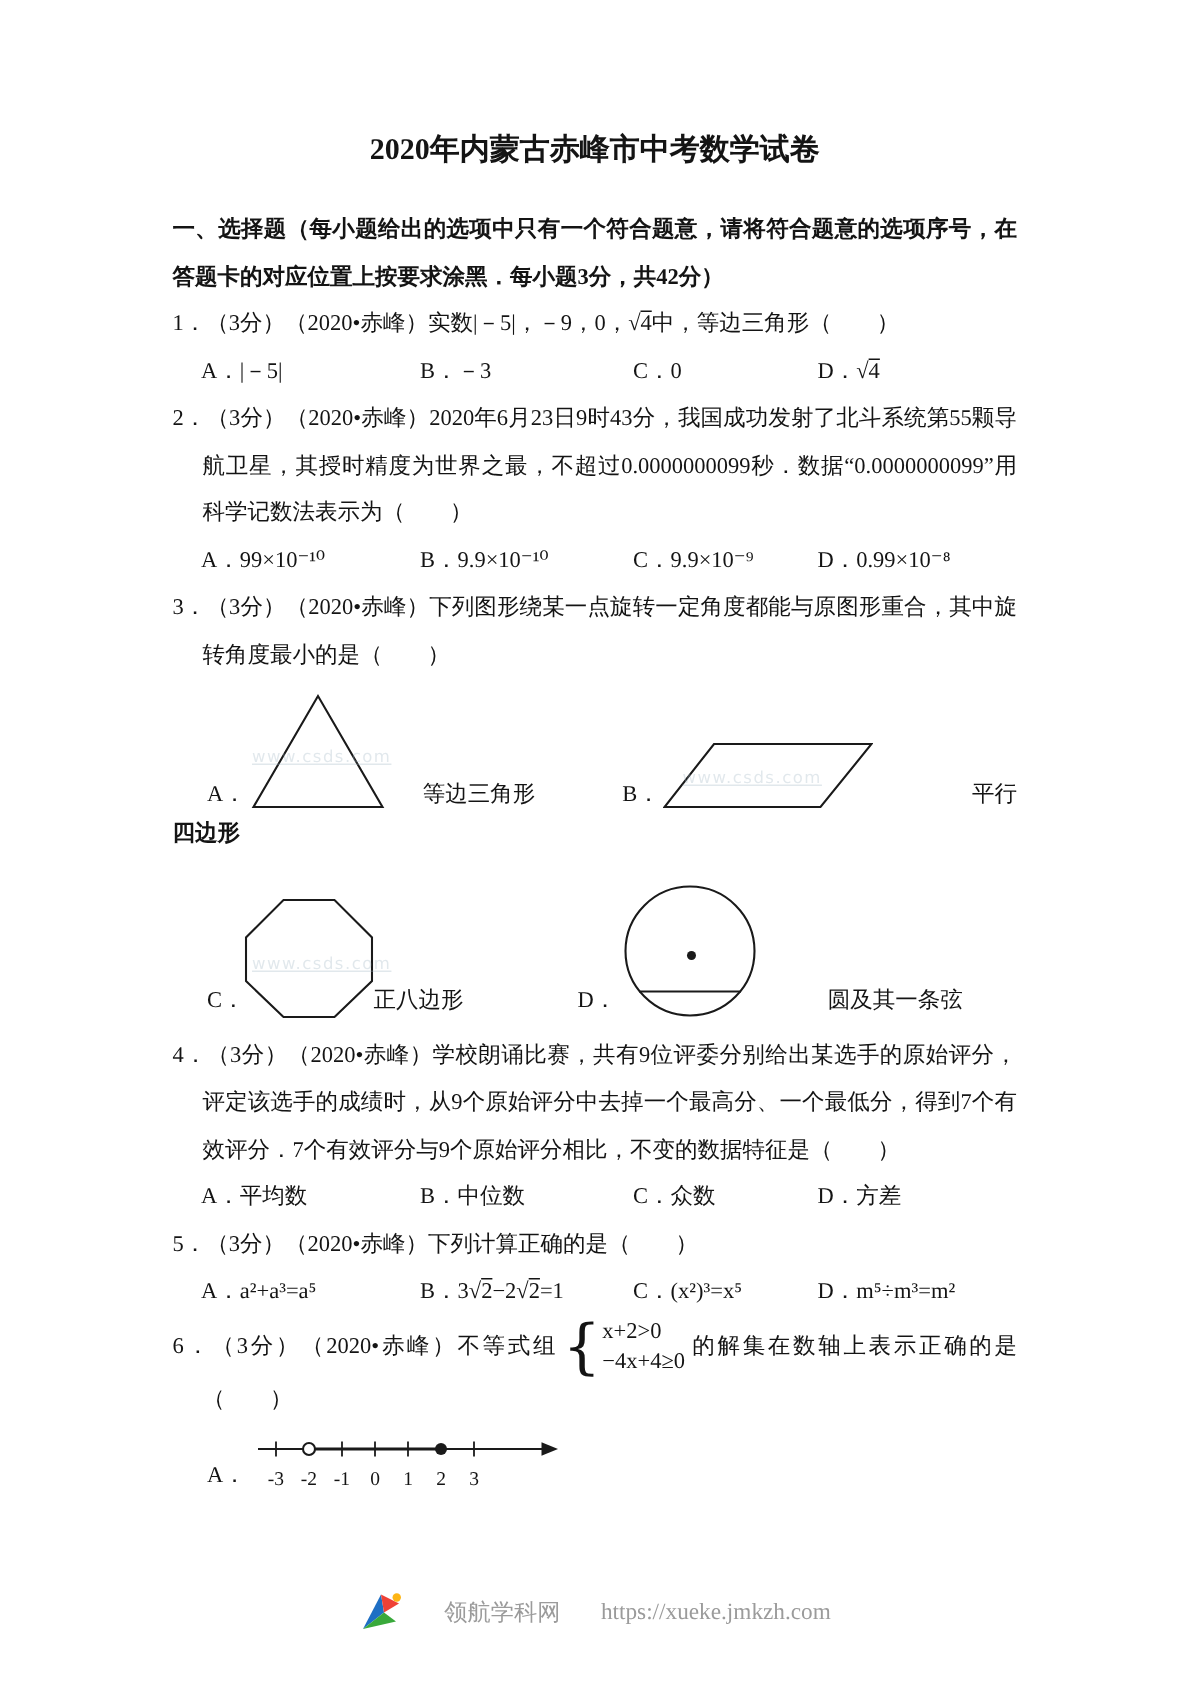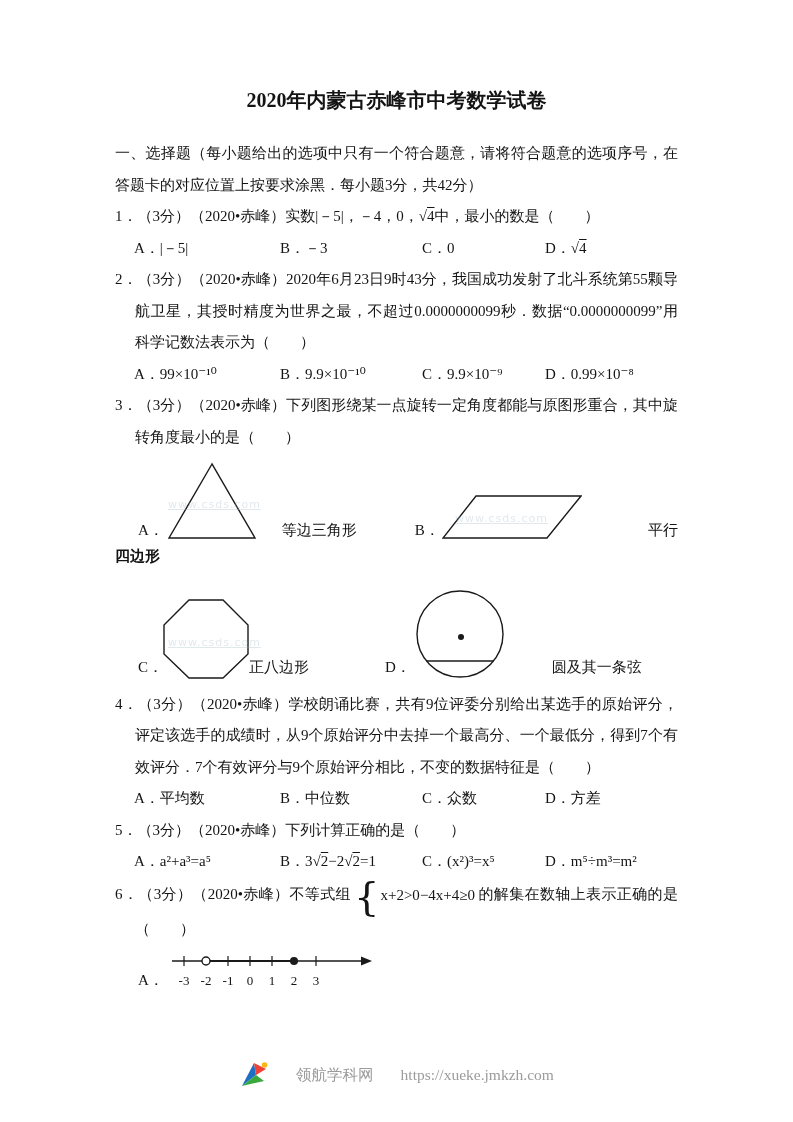--- a/index.html
+++ b/index.html
@@ -12,38 +12,38 @@
     font-family:"Liberation Serif","DejaVu Serif",serif;
     font-size:15px;
     overflow:hidden;
   }
   .content{padding:86px 115px 0 115px;}
   .title{
     font-size:20px;font-weight:bold;text-align:center;
     margin:0 0 24px 0;line-height:1.4;
   }
   .section-heading{
-    font-weight:normal;margin:0;line-height:2.1;text-align:justify;
+    font-weight:bold;margin:0;line-height:2.1;text-align:justify;
   }
   .q{
     margin:0;line-height:2.1;text-align:justify;
     padding-left:20px;text-indent:-20px;
   }
   .options{
     display:grid;grid-template-columns:146px 142px 123px auto;
     margin-left:19px;line-height:2.1;
   }
   .opt{white-space:nowrap;}
   
   .sqrt{white-space:nowrap;}
   .sqrt .cand{text-decoration:overline;}
   
   .system{display:inline-flex;align-items:center;vertical-align:middle;margin:0 3px;text-indent:0;}
   .system .brace{font-size:40px;line-height:0.9;font-weight:400;font-family:"DejaVu Serif",serif;}
-  .system .rows{display:inline-flex;flex-direction:row;line-height:1.35;font-size:15px;margin-left:1px;}
+  .system .rows{display:inline-flex;flex-direction:column;line-height:1.35;font-size:15px;margin-left:1px;}
   
   .figrow{display:flex;align-items:flex-end;margin-left:23px;line-height:1.5;}
   .figrow .lbl{flex:none;}
   .figrow svg{display:block;flex:none;}
   .fig-caption{white-space:nowrap;}
   .plainline{margin:0;line-height:2.1;font-weight:bold;}
   .shape{stroke:#1a1a1a;stroke-width:1.4;fill:none;}
   
   .watermark{
     position:absolute;color:#9fb4c2;opacity:0.30;font-size:11px;
@@ -62,21 +62,21 @@
 </head>
 <body>
 
 <div class="page">
   <div class="content">
 
     <h1 class="title">2020年内蒙古赤峰市中考数学试卷</h1>
 
     <p class="section-heading">一、选择题（每小题给出的选项中只有一个符合题意，请将符合题意的选项序号，在答题卡的对应位置上按要求涂黑．每小题3分，共42分）</p>
 
-    <p class="q"><span>1．</span><span>（3分）（2020•赤峰）实数|－5|，－4，0，</span><span class="sqrt"><span class="rsign">√</span><span class="cand">4</span></span><span>中，最小的数是（　　）</span></p>
+    <p class="q"><span>1．</span><span>（3分）（2020•赤峰）实数|－5|，－9，0，</span><span class="sqrt"><span class="rsign">√</span><span class="cand">4</span></span><span>中，等边三角形（　　）</span></p>
     <div class="options">
       <span class="opt">A．|－5|</span>
       <span class="opt">B．－3</span>
       <span class="opt">C．0</span>
       <span class="opt"><span>D．</span><span class="sqrt"><span class="rsign">√</span><span class="cand">4</span></span></span>
     </div>
 
     <p class="q"><span>2．</span><span>（3分）（2020•赤峰）2020年6月23日9时43分，我国成功发射了北斗系统第55颗导航卫星，其授时精度为世界之最，不超过0.0000000099秒．数据“0.0000000099”用科学记数法表示为（　　）</span></p>
     <div class="options">
       <span class="opt">A．99×10⁻¹⁰</span>

